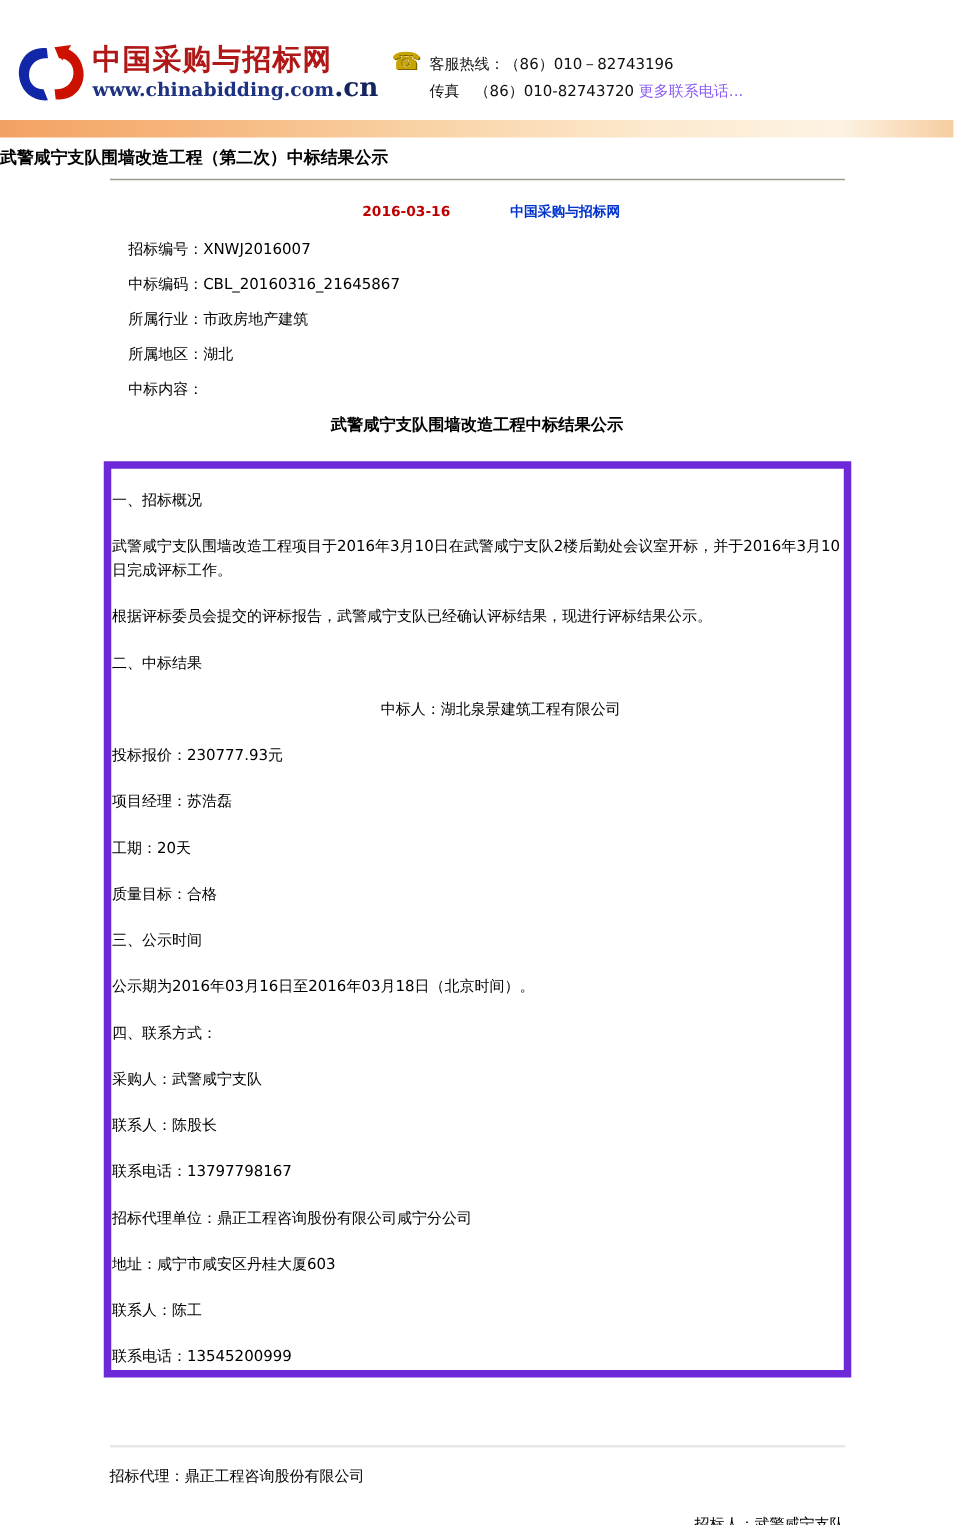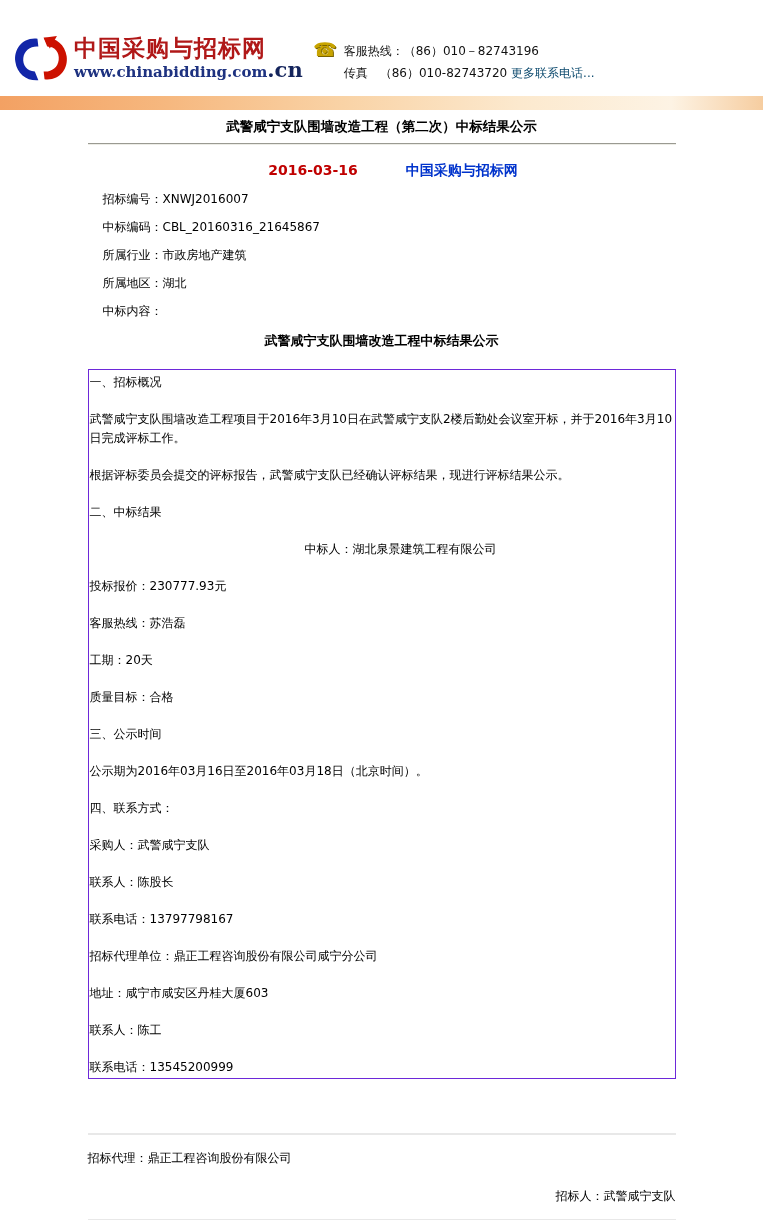--- a/index.html
+++ b/index.html
@@ -9,42 +9,42 @@
   
   .site-header{position:relative;height:96px;}
   .logo{position:absolute;left:12px;top:36px;display:flex;align-items:flex-start;cursor:pointer;}
   .logo-mark{width:58px;height:46px;display:block;margin-right:4px;}
   .logo-cn{font-size:23px;font-weight:bold;color:#B01818;letter-spacing:1px;line-height:25px;}
   .logo-url{font-size:15px;font-weight:bold;color:#1E3280;font-family:"DejaVu Serif","Liberation Serif",serif;line-height:18px;}
   .logo-url b{font-weight:900;color:#14245C;font-size:21px;}
   .contact{position:absolute;left:313px;top:40px;display:flex;align-items:flex-start;}
   .phone-icon{font-size:19px;color:#C8A400;text-shadow:1px 1px 0 #7a6400;margin-right:7px;line-height:18px;}
   .contact-lines{font-size:12px;line-height:22px;color:#111;}
-  .more-link{color:#0c4a6e;cursor:pointer;text-decoration:none;}
+  .more-link{color:#8b5cf6;cursor:pointer;text-decoration:none;}
 
   
   .orange-bar{height:14px;width:763px;
     background:linear-gradient(90deg,#F3A163 0%,#F6B87F 22%,#F9D3A6 45%,#FCE9CE 68%,#FDF3E4 88%,#F6CDA0 100%);}
 
   
-  h1.page-title{margin:8px 0 0;font-size:13.5px;font-weight:bold;text-align:center;color:#000;line-height:16px;}
+  h1.page-title{margin:8px 0 0;font-size:13.5px;font-weight:bold;color:#000;line-height:16px;}
   .title-rule{width:588px;margin:9px auto 0;border:0;height:0;
     border-top:1px solid #9A9A92;border-bottom:1px solid #ECECE6;}
-  .dateline{margin:17px 0 0;display:flex;justify-content:center;gap:48px;font-size:14px;font-weight:bold;line-height:16px;padding-left:23px;}
+  .dateline{margin:17px 0 0;display:flex;justify-content:center;gap:48px;font-size:11px;font-weight:bold;line-height:16px;padding-left:23px;}
   .dateline .date{color:#C00000;}
   .dateline .src{color:#0033CC;cursor:pointer;text-decoration:none;}
 
   
   .meta{width:588px;margin:15px auto 0;}
   .meta p{margin:0 15px 15px;font-size:12px;line-height:13px;}
 
   h2.ann-title{margin:13px 0 0;font-size:13px;font-weight:bold;text-align:center;line-height:16px;}
 
   
-  .box{width:584px;margin:20px auto 0;border:1px solid #6d28d9;padding:3px 1px 1px;}
+  .box{width:584px;margin:20px auto 0;border:6px solid #6d28d9;padding:16px 1px 1px;}
   .box p{margin:0 0 18px;font-size:12px;line-height:19px;}
   .box p:last-child{margin-bottom:0;}
   .box p.center{text-align:center;margin-left:38px;}
 
   
   .footer{width:588px;margin:54px auto 0;}
   .footer-rule{border:0;height:2px;background:#E8E8E8;margin:0;}
   .footer p{margin:16px 0 0;font-size:12px;line-height:14px;}
   .footer p + p{margin-top:24px;text-align:right;}
   .footer .footer-rule.bottom{margin-top:16px;}
@@ -102,21 +102,21 @@
 
     <h2 class="ann-title">武警咸宁支队围墙改造工程中标结果公示</h2>
 
     <div class="box">
       <p>一、招标概况</p>
       <p>武警咸宁支队围墙改造工程项目于2016年3月10日在武警咸宁支队2楼后勤处会议室开标，并于2016年3月10日完成评标工作。</p>
       <p>根据评标委员会提交的评标报告，武警咸宁支队已经确认评标结果，现进行评标结果公示。</p>
       <p>二、中标结果</p>
       <p class="center">中标人：湖北泉景建筑工程有限公司</p>
       <p>投标报价：230777.93元</p>
-      <p>客服热线：苏浩磊</p>
+      <p>项目经理：苏浩磊</p>
       <p>工期：20天</p>
       <p>质量目标：合格</p>
       <p>三、公示时间</p>
       <p>公示期为2016年03月16日至2016年03月18日（北京时间）。</p>
       <p>四、联系方式：</p>
       <p>采购人：武警咸宁支队</p>
       <p>联系人：陈股长</p>
       <p>联系电话：13797798167</p>
       <p>招标代理单位：鼎正工程咨询股份有限公司咸宁分公司</p>
       <p>地址：咸宁市咸安区丹桂大厦603</p>

